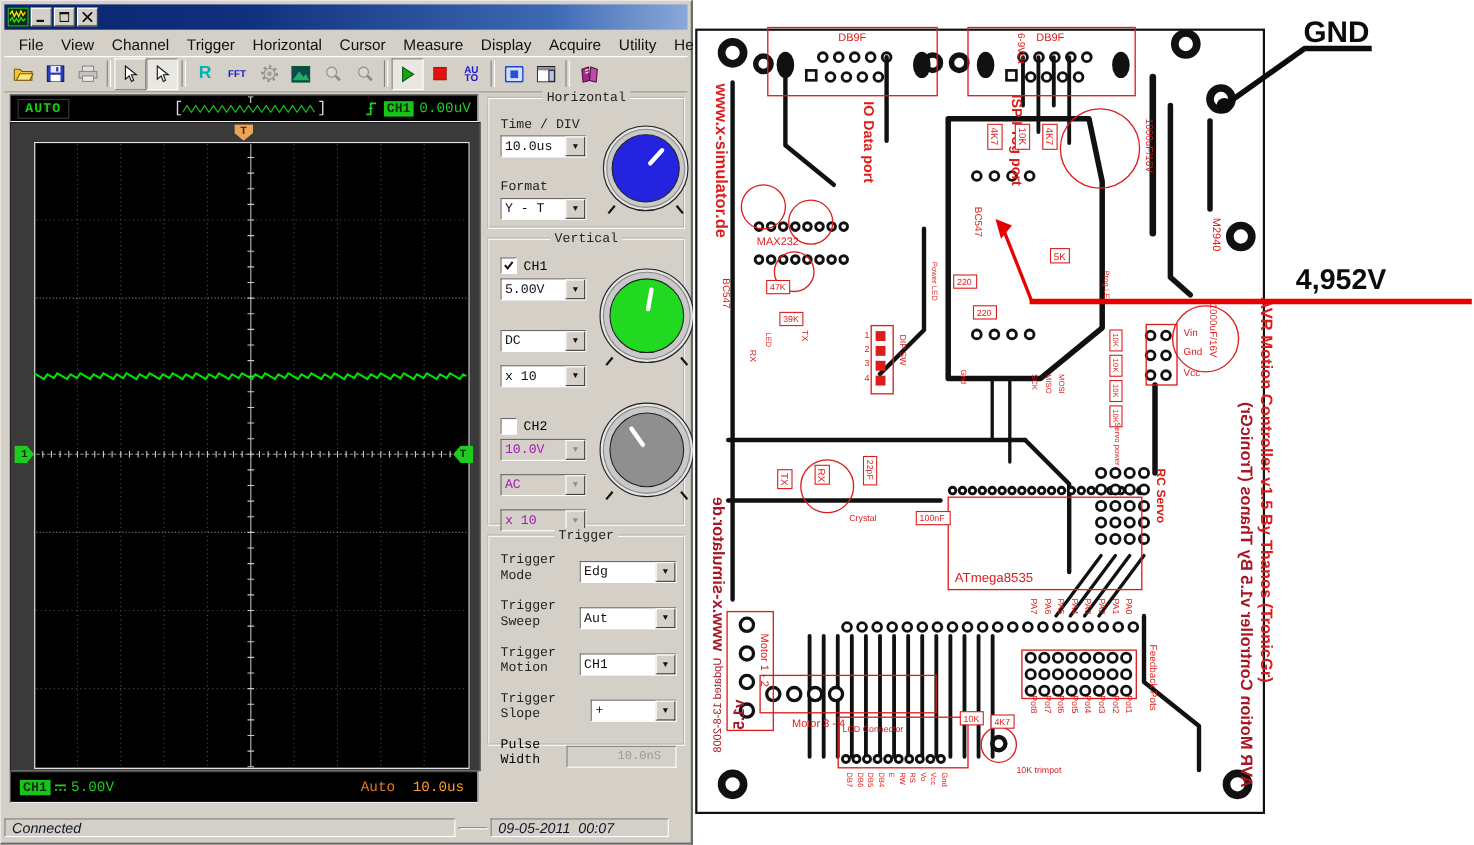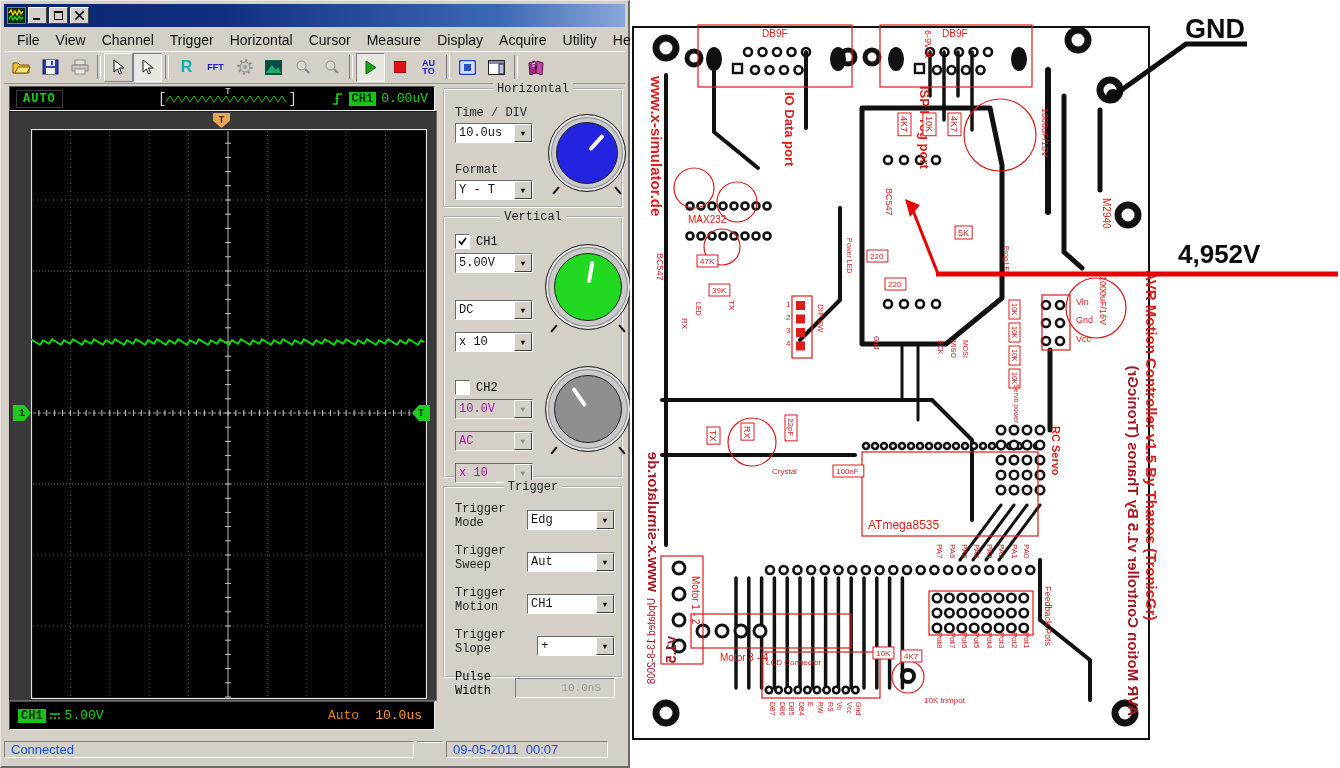--- a/index.html
+++ b/index.html
@@ -91,22 +91,22 @@
   .cbox{width:13px;height:13px;background:#fff;border:1px solid;border-color:#6a6a6a #fff #fff #6a6a6a;
     display:flex;align-items:center;justify-content:center;}
   .trow{display:flex;align-items:flex-end;justify-content:space-between;margin:0 6px 14px 10px;}
   .trow .tl{font-size:12px;color:#222;}
   .trow .tl.dis{color:#000000;}
   .trow .combo{width:88px;margin:0;gap:44px;}
   .pwbox{width:86px;height:18px;border:1px solid;border-color:#808080 #fff #fff #808080;
     font-size:11px;color:#9a9a9a;display:flex;align-items:center;justify-content:center;padding-left:32px;}
 
   
-  .statusbar{position:absolute;left:3px;right:3px;bottom:2px;height:23px;display:flex;align-items:flex-start;
-    padding-top:3px;gap:3px;font-size:13px;color:#1d4ed8;}
+  .statusbar{position:absolute;left:3px;right:3px;bottom:2px;height:23px;display:flex;align-items:center;
+    padding-top:3px;gap:3px;font-size:13px;color:#0f172a;font-style:italic;}
   .sbpanel{border:1px solid;border-color:#808080 #fff #fff #808080;display:flex;align-items:center;padding:0 6px;}
   .sb-main{flex:1;}
   .sb-mini{width:12px;}
   .sb-date{width:148px;white-space:pre;}
   .grip{width:14px;background:
     repeating-linear-gradient(135deg,#fff 0 1px,#808080 1px 2px,transparent 2px 5px);}
 
   
   .pcb{position:absolute;left:630px;top:0;width:710px;height:768px;background:#fff;}
   .pcb svg text{font-family:"Liberation Sans",sans-serif;}

